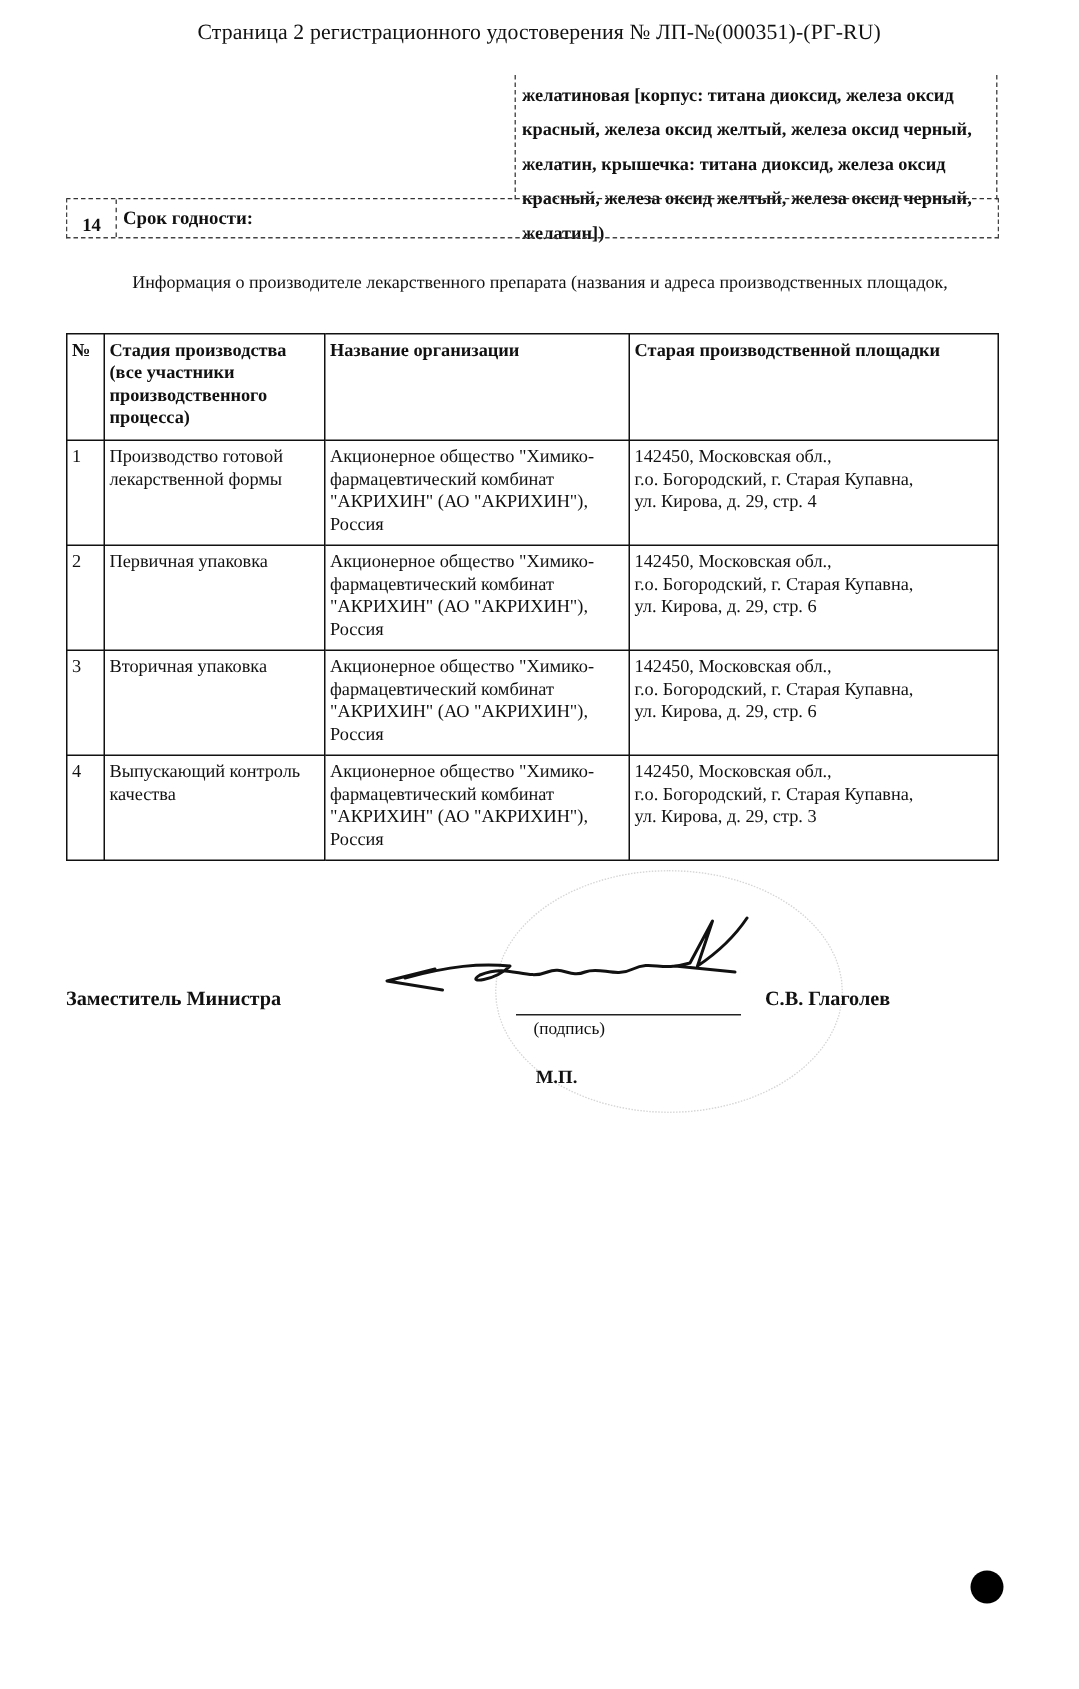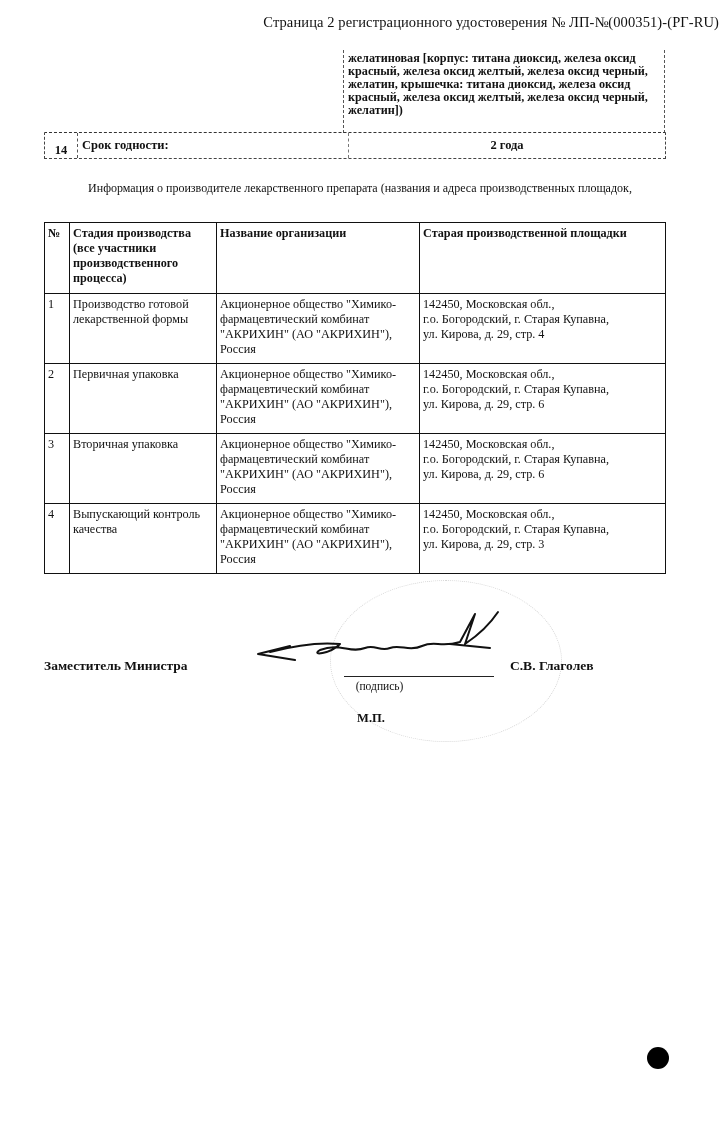--- a/index.html
+++ b/index.html
@@ -1,28 +1,28 @@
 <!DOCTYPE html>
 <html><head>
 <meta charset="utf-8">
 <style>
   html, body { margin: 0; padding: 0; background: #ffffff; }
   body {
     width: 719px; height: 1126px; position: relative; overflow: hidden;
     font-family: "Liberation Serif", "DejaVu Serif", serif; color: #111;
   }
   .page-header {
-    position: absolute; left: 0; top: 14px; width: 719px; text-align: right;
+    position: absolute; left: 0; top: 14px; width: 719px; text-align: center;
     font-size: 14.5px; letter-spacing: 0.1px;
   }
   
   .top-cont {
     position: absolute; left: 343px; top: 50px; width: 322px;
     border-left: 1px dashed #555; border-right: 1px dashed #555;
-    padding: 2px 4px 1px 4px; font-size: 12.2px; line-height: 13px; font-weight: bold;
+    padding: 2px 4px 1px 4px; font-size: 12.2px; line-height: 23px; font-weight: bold;
     box-sizing: border-box; height: 83px;
   }
   .row14 {
     position: absolute; left: 44px; top: 132px; width: 622px; height: 27px;
     border: 1px dashed #444; border-top: 1.5px dashed #333; box-sizing: border-box;
     display: flex; font-size: 12.5px; font-weight: bold; align-items: flex-end;
   }
   .row14 .num { width: 32px; text-align: center; }
   .row14 .label { width: 266px; padding-left: 4px; border-left: 1px dashed #555; height: 100%; display:flex; align-items:center; }
   .row14 .val { flex: 1; text-align: center; border-left: 1px dashed #777; height: 100%; display:flex; align-items:center; justify-content:center; }
@@ -57,21 +57,20 @@
 </head>
 <body>
 
 <div class="page-header">Страница 2   регистрационного удостоверения № ЛП-№(000351)-(РГ-RU)</div>
 
 <div class="top-cont">желатиновая [корпус: титана диоксид, железа оксид красный, железа оксид желтый, железа оксид черный, желатин, крышечка: титана диоксид, железа оксид красный, железа оксид желтый, железа оксид черный, желатин])</div>
 
 <div class="row14">
   <div class="num">14</div>
   <div class="label">Срок годности:</div>
-  <div class="val">2 года</div>
 </div>
 
 <div class="info-title">
   <div>Информация о производителе лекарственного препарата (названия и адреса производственных площадок,</div>
 </div>
 
 <table class="manuf">
   <tbody>
       <tr>
     <th class="c-num">№</th>

